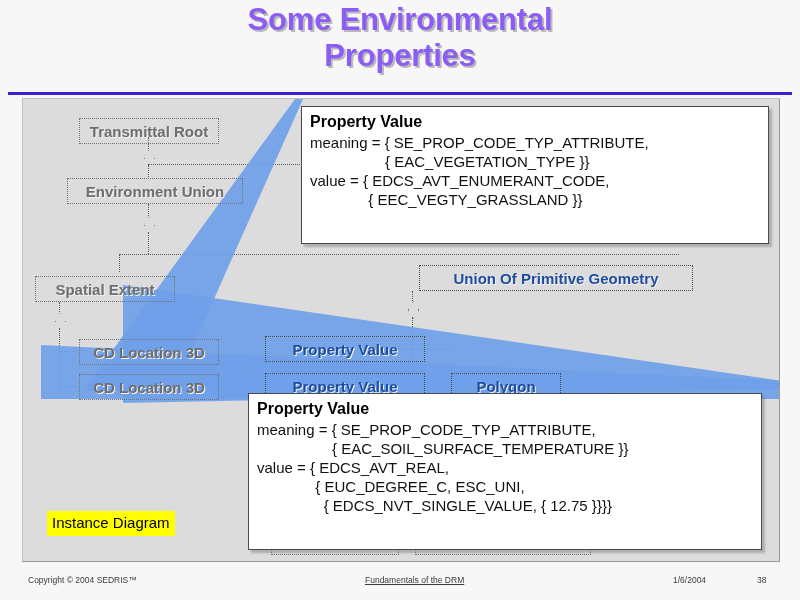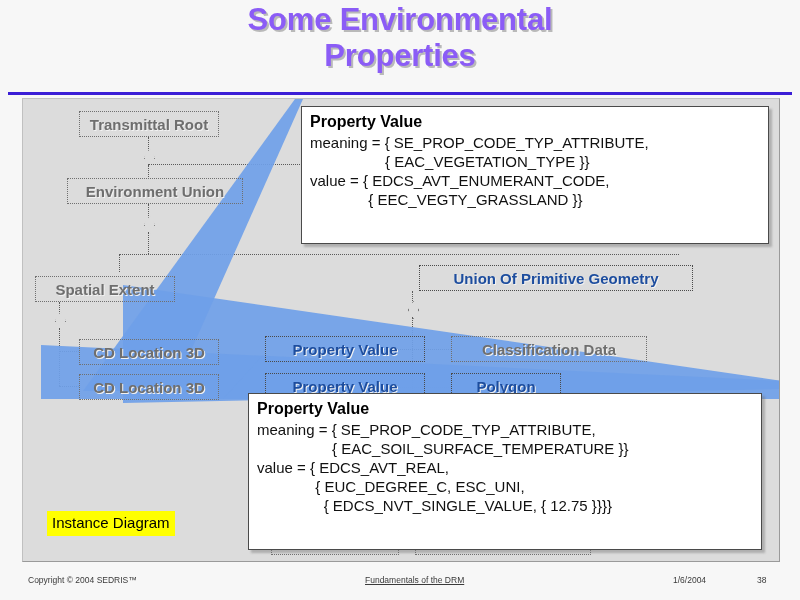--- a/index.html
+++ b/index.html
@@ -191,37 +191,36 @@
 
       <div class="wedge" style="left:30px; top:0px; width:250px; height:292px;
                   clip-path: polygon(242px 0, 250px 0, 120px 292px, 30px 292px);"></div>
 
       <div class="wedge" style="left:18px; top:246px; width:742px; height:54px;
                   clip-path: polygon(0 0, 742px 36px, 742px 54px, 0 54px);"></div>
 
       <div class="wedge" style="left:200px; top:256px; width:40px; height:44px;
                   clip-path: polygon(40px 0, 40px 44px, 0 44px);"></div>
 
-      <div class="node" style="left:56px; top:12px; width:140px; height:26px;">Transmittal Root</div>
+      <div class="node" style="left:56px; top:19px; width:140px; height:26px;">Transmittal Root</div>
 
       <div class="node" style="left:44px; top:79px; width:176px; height:26px;">Environment Union</div>
 
       <div class="node" style="left:12px; top:177px; width:140px; height:26px;text-align:right;">Spatial Extent</div>
 
       <div class="node" style="left:56px; top:240px; width:140px; height:26px;">CD Location 3D</div>
 
       <div class="node" style="left:56px; top:275px; width:140px; height:26px;">CD Location 3D</div>
 
       <div class="node blue" style="left:396px; top:166px; width:274px; height:26px;">Union Of Primitive Geometry</div>
 
       <div class="node blue" style="left:242px; top:237px; width:160px; height:26px;">Property Value</div>
 
       <div class="node blue" style="left:242px; top:274px; width:160px; height:26px;">Property Value</div>
 
-      <div class="node" style="left:428px; top:237px; width:196px; height:26px;">Classification Data</div>
 
       <div class="node blue" style="left:428px; top:274px; width:110px; height:26px;">Polygon</div>
 
       <div id="instance-label" style="left:24px; top:412px;">Instance Diagram</div>
 
     </div>
   </div>
 
   <div class="callout" style="left:301px; top:106px; width:468px; height:138px;">
     <div class="ctitle">Property Value</div>

